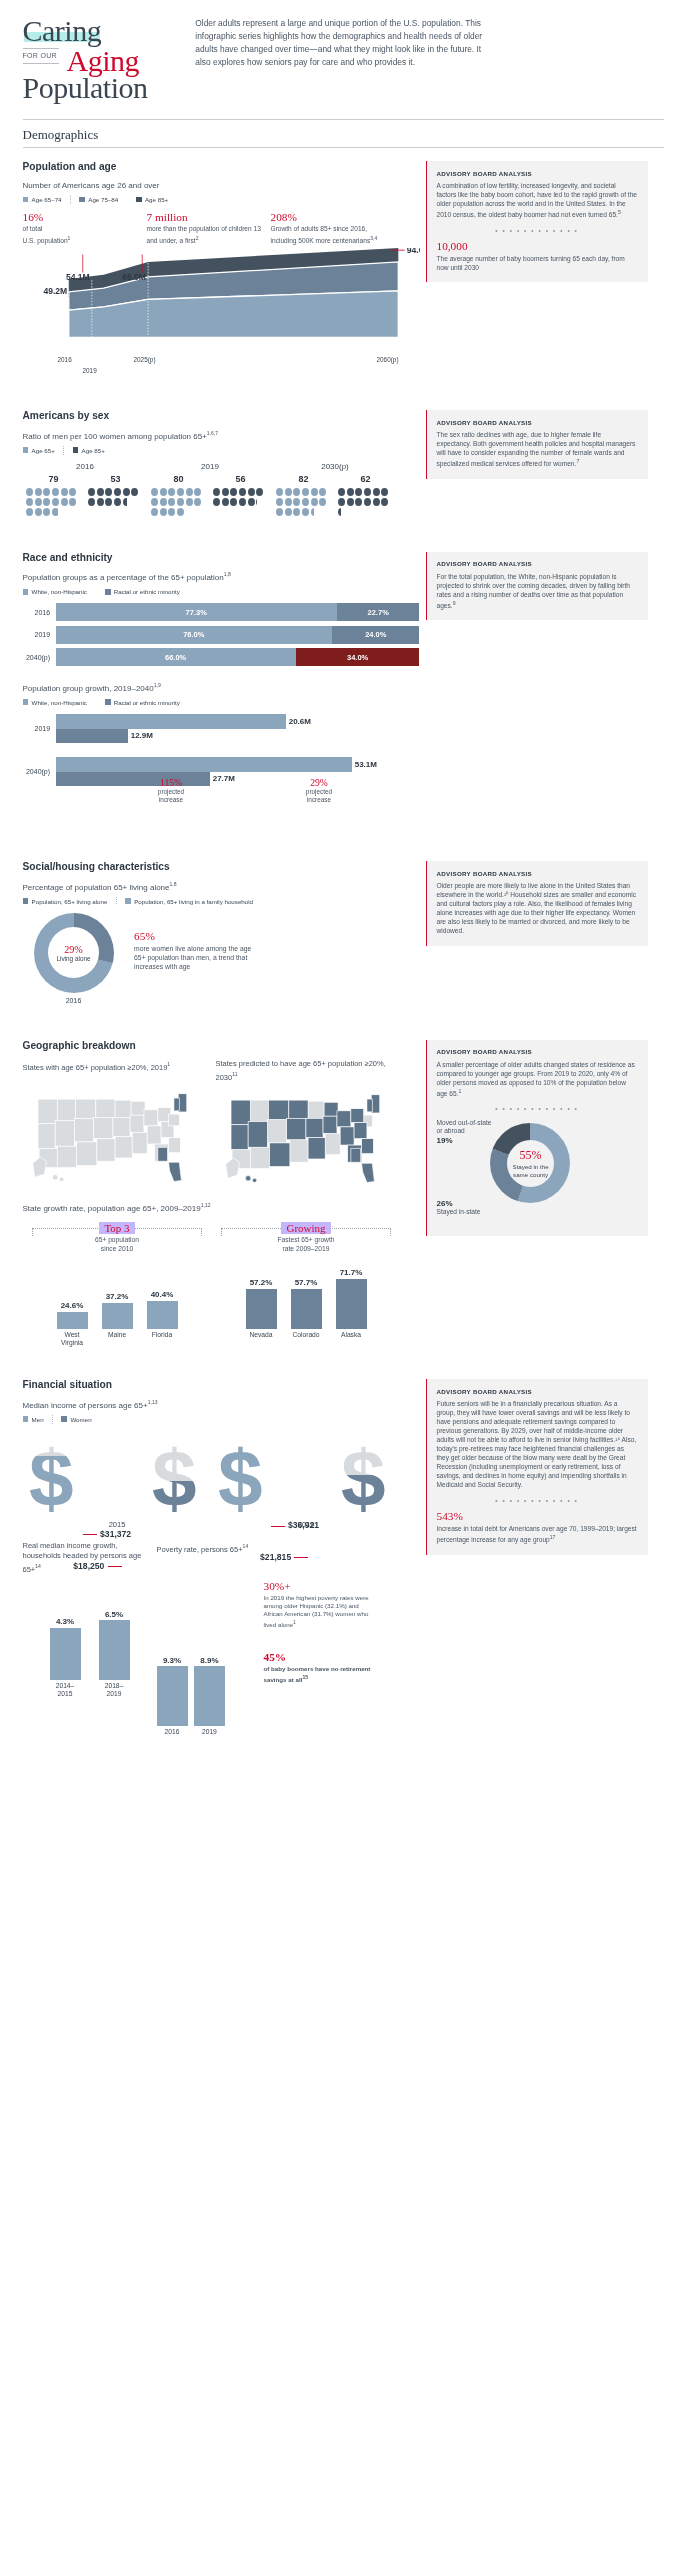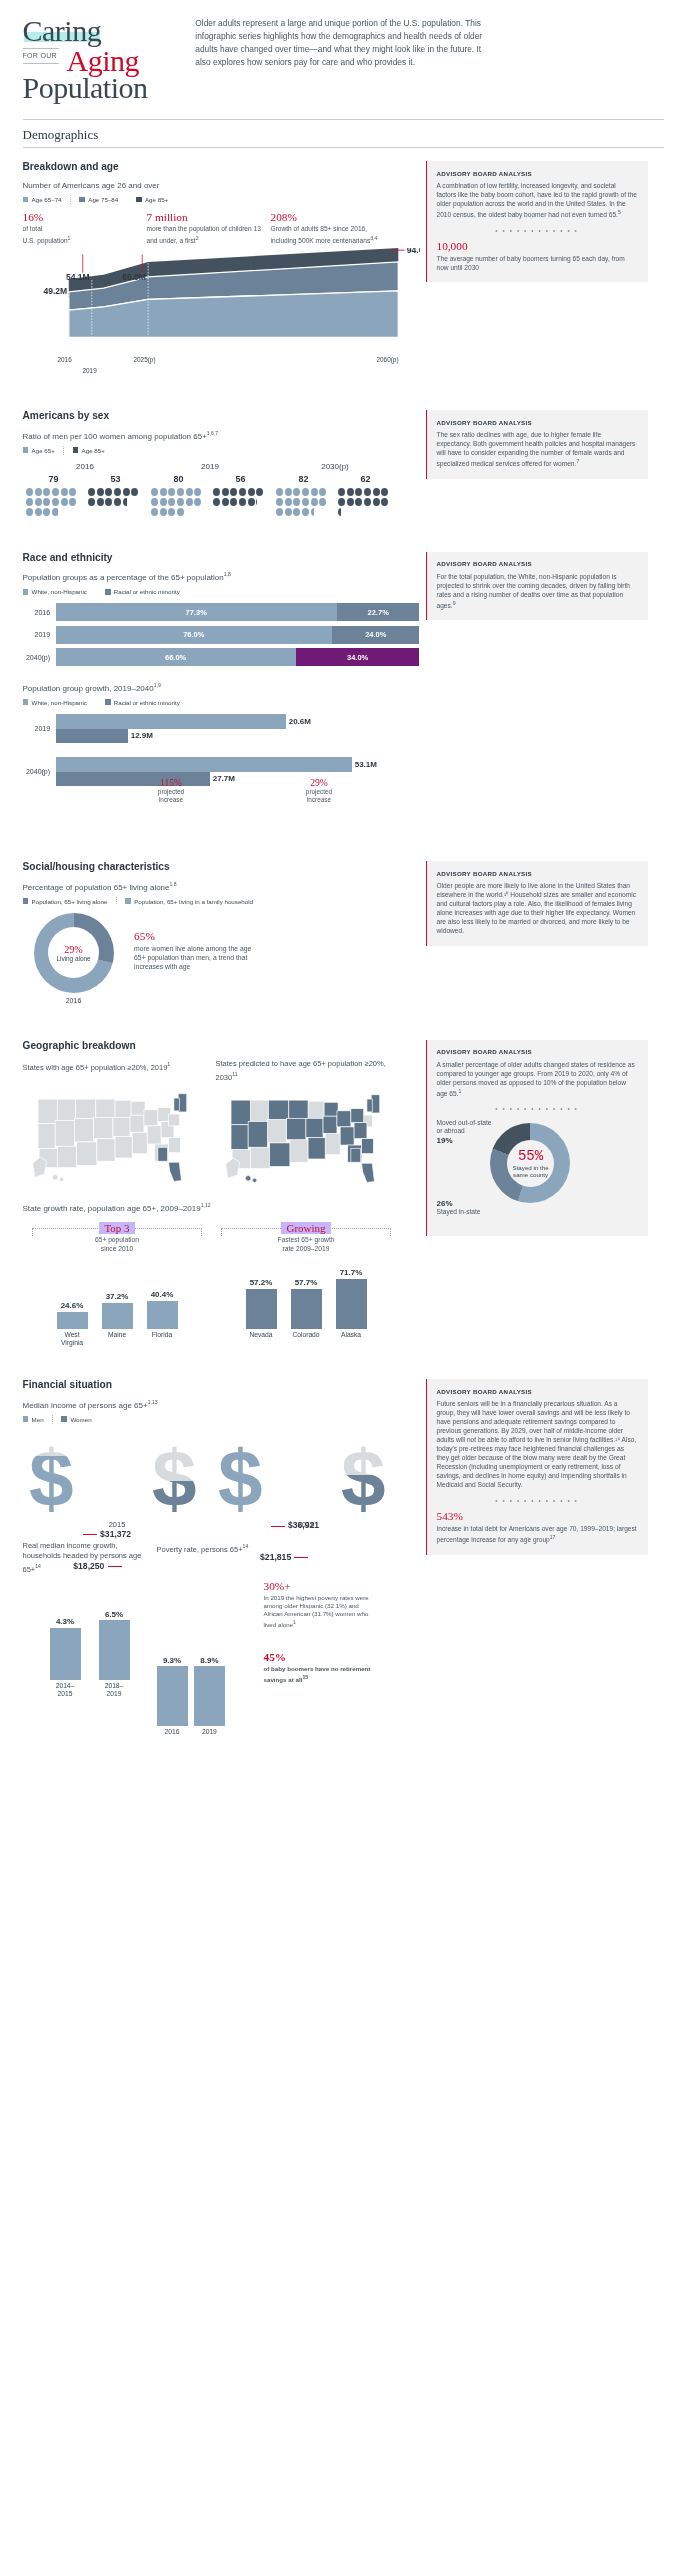--- a/index.html
+++ b/index.html
@@ -221,21 +221,21 @@
     </div>
     <div class="intro">Older adults represent a large and unique portion of the U.S. population. This infographic series highlights how the demographics and health needs of older adults have changed over time—and what they might look like in the future. It also explores how seniors pay for care and who provides it.</div>
   </div>
   <div class="hr-main"></div>
 
   <div class="sec-label">Demographics</div>
   <div class="hr-thin"></div>
 
   <div class="content">
     <div class="left">
-      <h3 class="block-title">Breakdown and age</h3>
+      <h3 class="block-title">Population and age</h3>
       <div class="sub">Number of Americans age 26 and over</div>
 
       <div class="legend">
         <div class="item">
           <span class="swatch" style="background:#8ba6bc"></span>
           <span>Age 65–74</span>
         </div>
         <span class="divider"></span>
         <div class="item">
           <span class="swatch" style="background:#6b8299"></span>
@@ -495,21 +495,21 @@
             <div class="rlab">2019</div>
             <div class="stack">
               <div class="seg" style="width: 76%; background: rgb(139, 166, 188);">76.0%</div>
               <div class="seg" style="width: 24%; background: rgb(107, 130, 153);">24.0%</div>
             </div>
           </div>
           <div class="stackrow">
             <div class="rlab">2040(p)</div>
             <div class="stack">
               <div class="seg" style="width: 66%; background: rgb(139, 166, 188);">66.0%</div>
-              <div class="seg" style="width: 34%; background: #701a75;">34.0%</div>
+              <div class="seg" style="width: 34%; background: #7f1d1d;">34.0%</div>
             </div>
           </div>
         </div>
 
       <div class="sub" style="margin-top:16px;"><span>Population group growth, 2019–2040</span><sup class="sup">1,9</sup></div>
       <div class="legend">
         <div class="item">
           <span class="swatch" style="background:#8ba6bc"></span>
           <span>White, non-Hispanic</span>
         </div>
@@ -761,21 +761,21 @@
     <div class="right">
       <div class="advisory" style="margin-top:14px;">
         <div class="adv-title">ADVISORY BOARD ANALYSIS</div>
         <div class="adv-body"><span>A smaller percentage of older adults changed states of residence as compared to younger age groups. From 2019 to 2020, only 4% of older persons moved as opposed to 10% of the population below age 65.</span><sup class="sup">1</sup></div>
         <div class="adv-dots">• • • • • • • • • • • •</div>
         <div style="position:relative; height:107px;">
           <div style="font-size:6.6px; line-height:8.6px; color:#4a5663;">Moved out-of-state<br>or abroad</div>
           <div style="font-size:8px; font-weight:bold; color:#2d3742;">19%</div>
           <div id="geodonut" style="position: absolute; left: 54px; top: 4.3px; width: 80px; height: 80px; border-radius: 50%; background: conic-gradient(rgb(139, 166, 188) 0deg, rgb(139, 166, 188) 198deg, rgb(107, 130, 153) 198deg, rgb(107, 130, 153) 291.6deg, rgb(68, 82, 95) 291.6deg, rgb(68, 82, 95) 360deg);">
             <div style="position:absolute; left:16.6px; top:16.6px; width:47px; height:47px; background:#f2f2f2; border-radius:50%; display:flex; flex-direction:column; align-items:center; justify-content:center;">
-              <div style="font-family:Liberation Mono, monospace; font-size:14px; color:#cf0a2c;">55%</div>
+              <div style="font-family:Liberation Serif, serif; font-size:12px; color:#cf0a2c;">55%</div>
               <div style="font-size:6.2px; color:#3a4652; text-align:center; line-height:7.5px;">Stayed in the<br>same county</div>
             </div>
           </div>
           <div style="position:absolute; left:0; top:80px;">
             <div style="font-size:8px; font-weight:bold; color:#2d3742;">26%</div>
             <div style="font-size:6.6px; color:#4a5663;">Stayed in-state</div>
           </div>
         </div>
       </div>
     </div>

